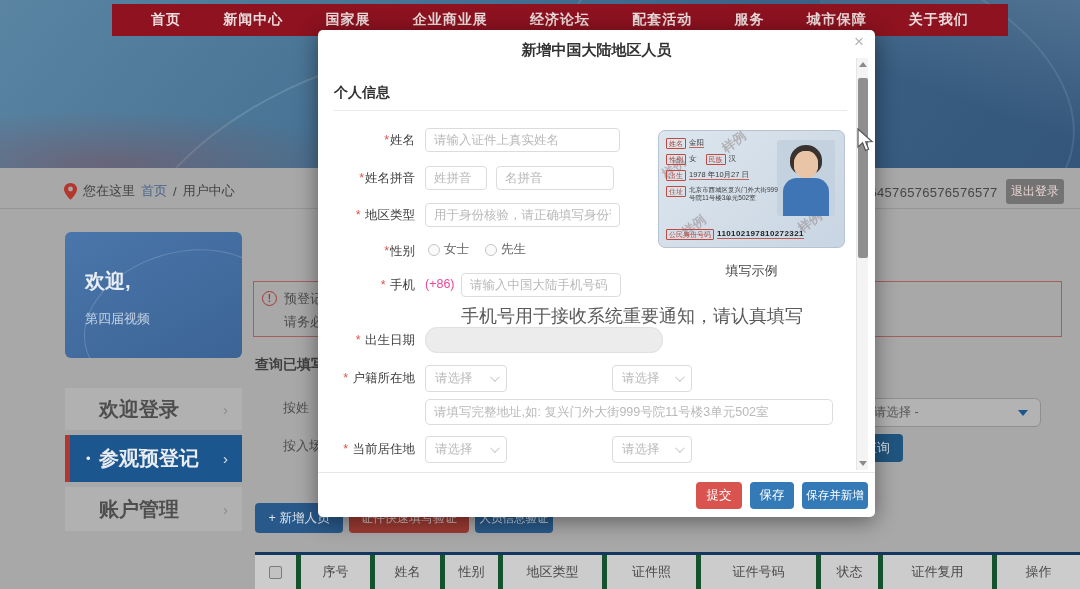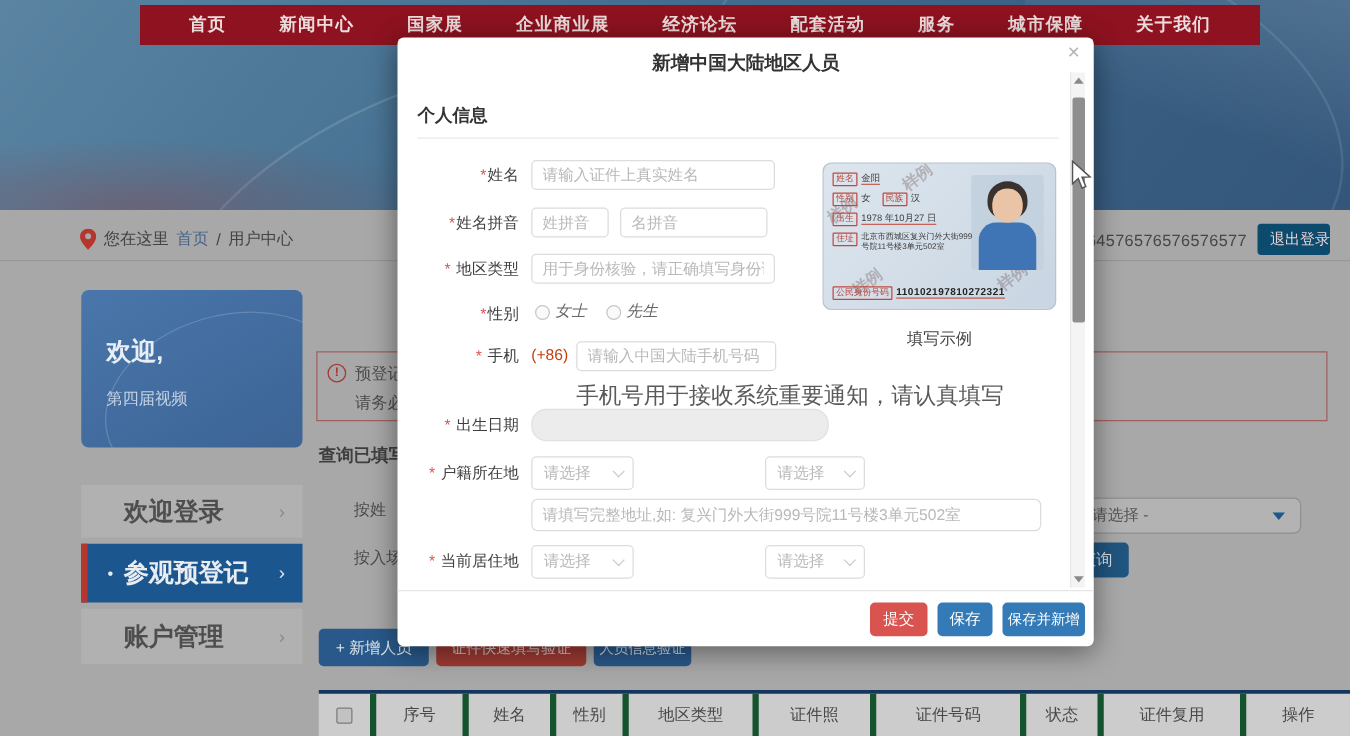--- a/index.html
+++ b/index.html
@@ -20,22 +20,22 @@
   .nav { position:absolute; left:112px; top:4px; width:896px; height:32px; background:#8e1220;
     display:flex; align-items:center; justify-content:space-around; padding:0 18px; }
   .nav-item { color:#ecdcdc; font-size:14px; font-weight:bold; letter-spacing:1px; white-space:nowrap; cursor:pointer; }
 
   .page-bg { position:absolute; left:0; top:168px; width:1080px; height:421px; background:#a8a8a8; }
   .bc-divider { position:absolute; left:0; top:208px; width:1080px; height:1px; background:#969696; }
 
   .breadcrumb { position:absolute; left:64px; top:180px; height:22px; display:flex; align-items:center; gap:6px; font-size:13px; color:#434343; }
   .bc-link { color:#49658c; cursor:pointer; }
   .user-id { position:absolute; top:185px; left:862px; width:135px; text-align:right; font-size:13px; color:#474747; letter-spacing:.3px; }
-  .logout-btn { position:absolute; left:1006px; top:179px; width:58px; height:25px; background:#0c4a6e; color:#e7d4d2;
-    font-size:12px; border:none; border-radius:3px; cursor:pointer;text-align:right; }
+  .logout-btn { position:absolute; left:1006px; top:179px; width:58px; height:25px; background:#737373; color:#e7d4d2;
+    font-size:12px; border:none; border-radius:3px; cursor:pointer; }
 
   .welcome-card { position:absolute; left:65px; top:232px; width:177px; height:126px; border-radius:6px;
     background:linear-gradient(150deg,#4a76ab,#3c6495); overflow:hidden; }
   .welcome-card .deco { position:absolute; right:-40px; top:20px; width:200px; height:140px;
     border:1px solid rgba(255,255,255,.18); border-radius:50%; transform:rotate(-16deg); }
   .welcome-title { position:absolute; left:20px; top:36px; color:#e9eef6; font-size:20px; font-weight:bold; }
   .welcome-sub { position:absolute; left:20px; top:78px; color:#c3d2e4; font-size:13px; }
 
   .menu-item { position:absolute; left:65px; width:177px; background:#b1b1b1; display:flex; align-items:center; cursor:pointer; }
   .menu-item .lbl { margin-left:34px; font-size:20px; font-weight:bold; color:#4e4e4e; }
@@ -84,21 +84,21 @@
   .section-title { position:absolute; left:16px; top:54px; font-size:14px; font-weight:bold; color:#333; }
   .section-divider { position:absolute; left:16px; right:28px; top:80px; height:1px; background:#e9e9e9; }
 
   .flabel { position:absolute; width:97px; left:0; text-align:right; font-size:12.5px; color:#3f3f3f; white-space:nowrap; }
   .star { color:#d9534f; margin-right:1px; }
   .inp { position:absolute; height:24px; border:1px solid #dcdcdc; border-radius:4px; padding:0 8px;
     font-family:"Liberation Sans",sans-serif; font-size:12.5px; color:#333; background:#fff; outline:none; }
   .inp::placeholder { color:#b9b9b9; }
   .inp:disabled { background:#ececec; border-color:#e0e0e0; border-radius:12px; }
   .hint { position:absolute; font-size:18px; color:#5a5a5a; white-space:nowrap; }
-  .prefix { position:absolute; font-size:12.5px; color:#c2410c; }
+  .prefix { position:absolute; font-size:12.5px; color:#ec4899; }
   .radio-group { position:absolute; display:flex; gap:16px; align-items:center; }
   .radio { display:flex; align-items:center; gap:4px; font-size:12.5px; color:#666; cursor:pointer; }
   .radio .rc { width:12px; height:12px; border:1px solid #c6c6c6; border-radius:50%; background:#fafafa; }
   .msel { position:absolute; height:27px; border:1px solid #dcdcdc; border-radius:4px; display:flex; align-items:center;
     justify-content:space-between; padding:0 9px; font-size:12.5px; color:#b9b9b9; cursor:pointer; background:#fff; }
   .msel .chevg { width:7px; height:7px; border-right:1.5px solid #c9c9c9; border-bottom:1.5px solid #c9c9c9;
     transform:rotate(45deg) translateY(-2px); }
 
   .modal-footer-divider { position:absolute; left:0; right:0; top:442px; height:1px; background:#e6e6e6; }
   .mbtn { position:absolute; top:452px; height:27px; border:none; border-radius:4px; color:#fff; font-size:12.5px; cursor:pointer; }
@@ -236,21 +236,21 @@
     <input class="inp" style="left: 107px; top: 98px; width: 195px;" placeholder="请输入证件上真实姓名">
 
     <div class="flabel" style="top:140px;"><span class="star">*</span><span>姓名拼音</span></div>
     <input class="inp" style="left: 107px; top: 136px; width: 62px;" placeholder="姓拼音">
     <input class="inp" style="left: 178px; top: 136px; width: 118px;" placeholder="名拼音">
 
     <div class="flabel" style="top:177px;"><span class="star">*</span> <span>地区类型</span></div>
     <input class="inp" style="left: 107px; top: 173px; width: 195px;" placeholder="用于身份核验，请正确填写身份证号码">
 
     <div class="flabel" style="top:213px;"><span class="star">*</span><span>性别</span></div>
-    <div class="radio-group" style="left:110px; top:211px;font-style:italic;">
+    <div class="radio-group" style="left:110px; top:211px;">
       <span class="radio">
           <span class="rc"></span>
           <span>女士</span>
         </span>
       <span class="radio">
           <span class="rc"></span>
           <span>先生</span>
         </span>
     </div>
 

